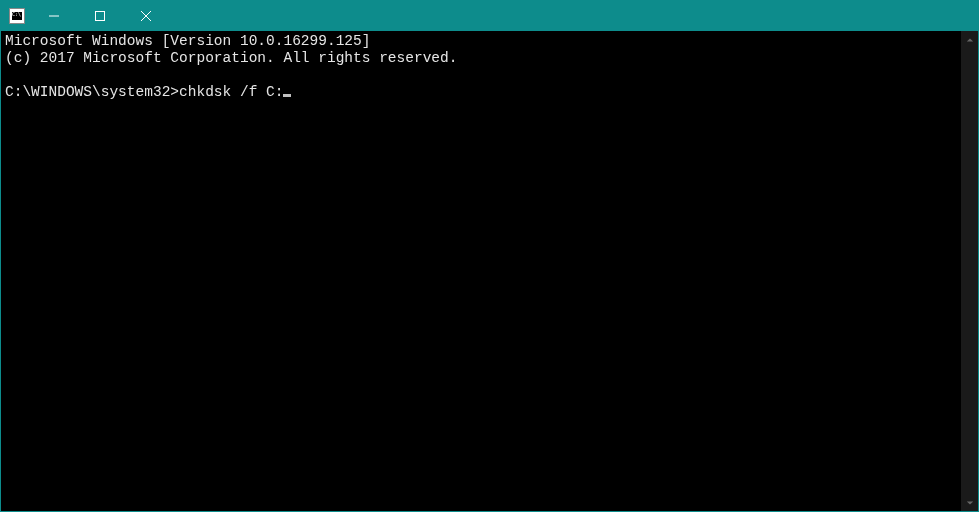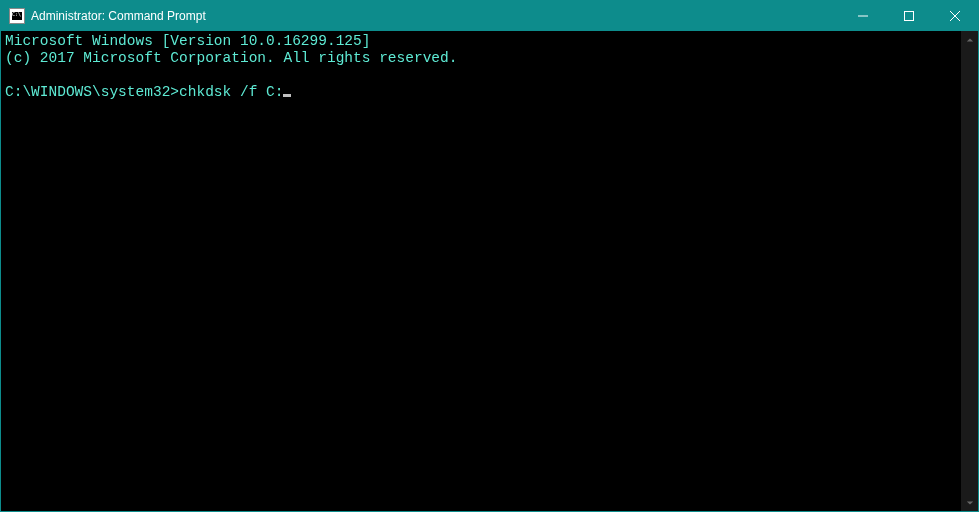--- a/index.html
+++ b/index.html
@@ -84,21 +84,21 @@
     }
     .content-area {
       flex: 1;
       display: flex;
       background: #000;
       min-height: 0;
     }
     .terminal {
       flex: 1;
       background: #000;
-      color: #5eead4;
+      color: #e5e5e5;
       font-family: Consolas, "Courier New", monospace;
       font-size: 14.5px;
       line-height: 17px;
       padding: 2px 4px;
       white-space: pre;
       overflow: hidden;
     }
     .scrollbar {
       width: 17px;
       background: #1a1a1a;
@@ -138,21 +138,20 @@
     }
   </style>
 </head>
 <body>
 
 <div class="window">
   <div class="titlebar">
     <div class="titlebar-icon">
       <div class="titlebar-icon-inner"></div>
     </div>
-    <div class="titlebar-title">Administrator: Command Prompt</div>
     <div class="titlebar-buttons">
       <div class="titlebar-btn">
         <svg viewBox="0 0 10 10">
             <line x1="0" y1="5" x2="10" y2="5"></line>
           </svg>
       </div>
       <div class="titlebar-btn">
         <svg viewBox="0 0 10 10">
             <rect x="0.5" y="0.5" width="9" height="9"></rect>
           </svg>

